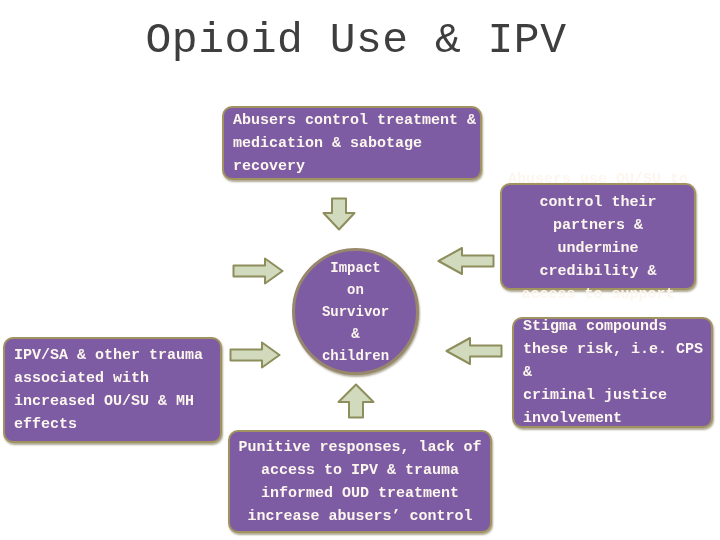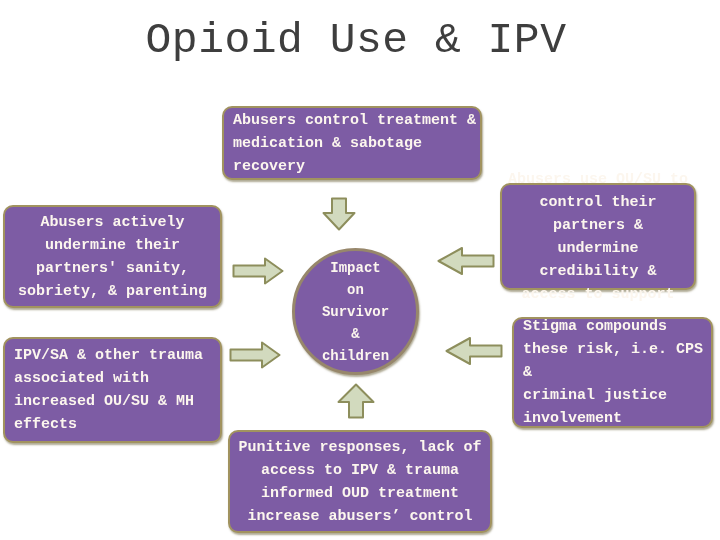--- a/index.html
+++ b/index.html
@@ -81,26 +81,20 @@
 <div class="slide">
 
   <div class="slide-title">Opioid Use &amp; IPV</div>
 
   <div class="pbox align-left box-top">
     <span>Abusers control treatment &amp;
 medication &amp; sabotage
 recovery</span>
   </div>
 
-  <div class="pbox align-center box-left-top">
-    <span>Abusers actively
-undermine their
-partners' sanity,
-sobriety, &amp; parenting</span>
-  </div>
 
   <div class="pbox align-left box-left-bottom">
     <span>IPV/SA &amp; other trauma
 associated with
 increased OU/SU &amp; MH
 effects</span>
   </div>
 
   <div class="pbox align-center box-right-top">
     <span>Abusers use OU/SU to

